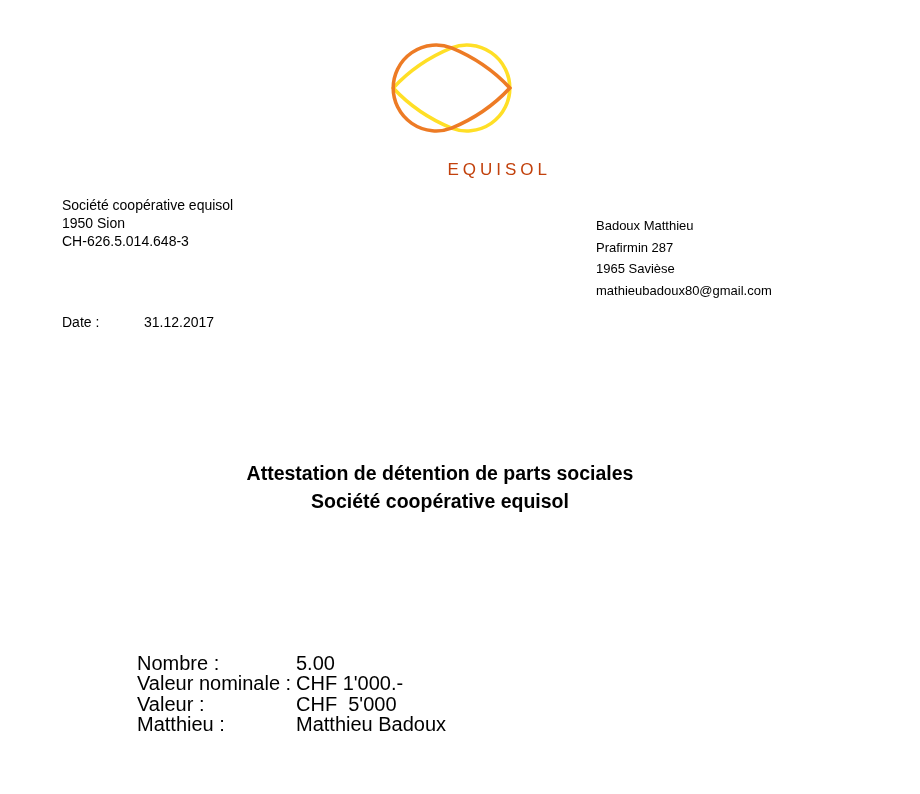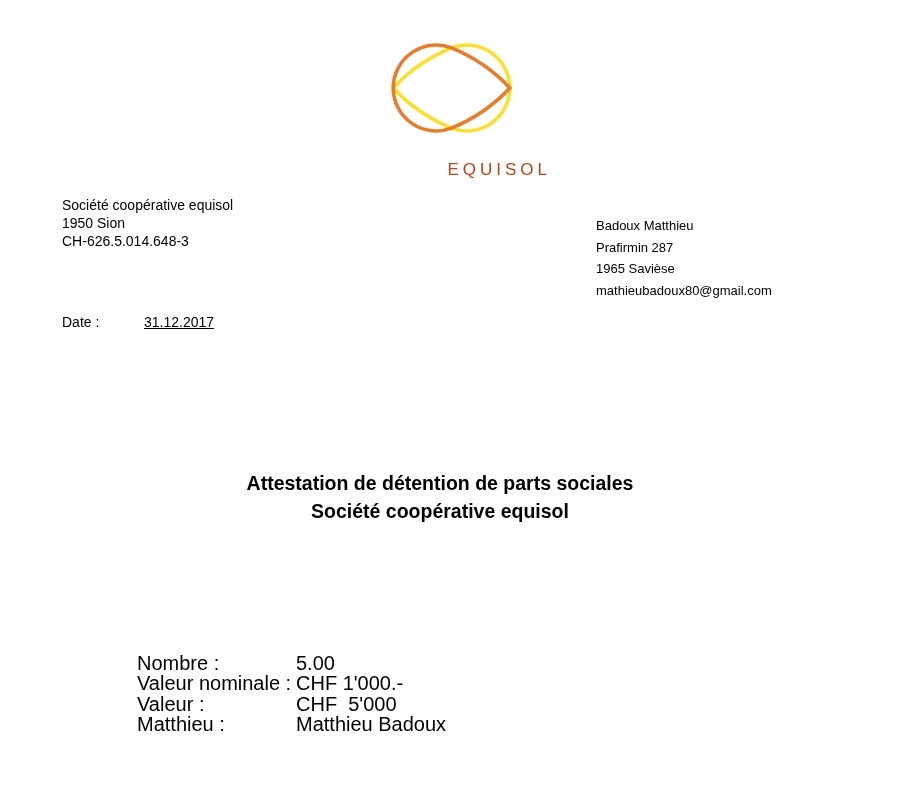--- a/index.html
+++ b/index.html
@@ -57,32 +57,30 @@
     top: 313px;
     width: 300px;
     height: 18px;
     font-size: 14px;
     line-height: 18px;
   }
   .date-row .date-value {
     position: absolute;
     left: 82px;
     top: 0;
-    text-decoration: underline;
   }
   .title-block {
     position: absolute;
     left: 0;
     top: 459px;
     width: 880px;
     text-align: center;
     font-size: 19.5px;
     line-height: 28px;
     font-weight: bold;
-    margin-top: 10px;
   }
   .details {
     position: absolute;
     left: 137px;
     top: 653px;
     width: 420px;
     font-size: 20px;
     line-height: 20.3px;
   }
   .detail-row {

